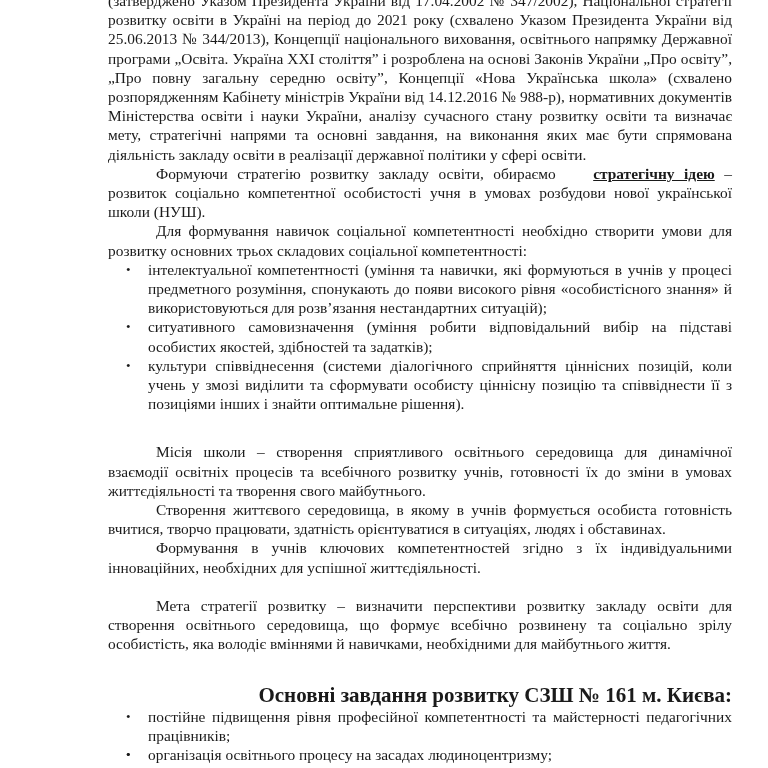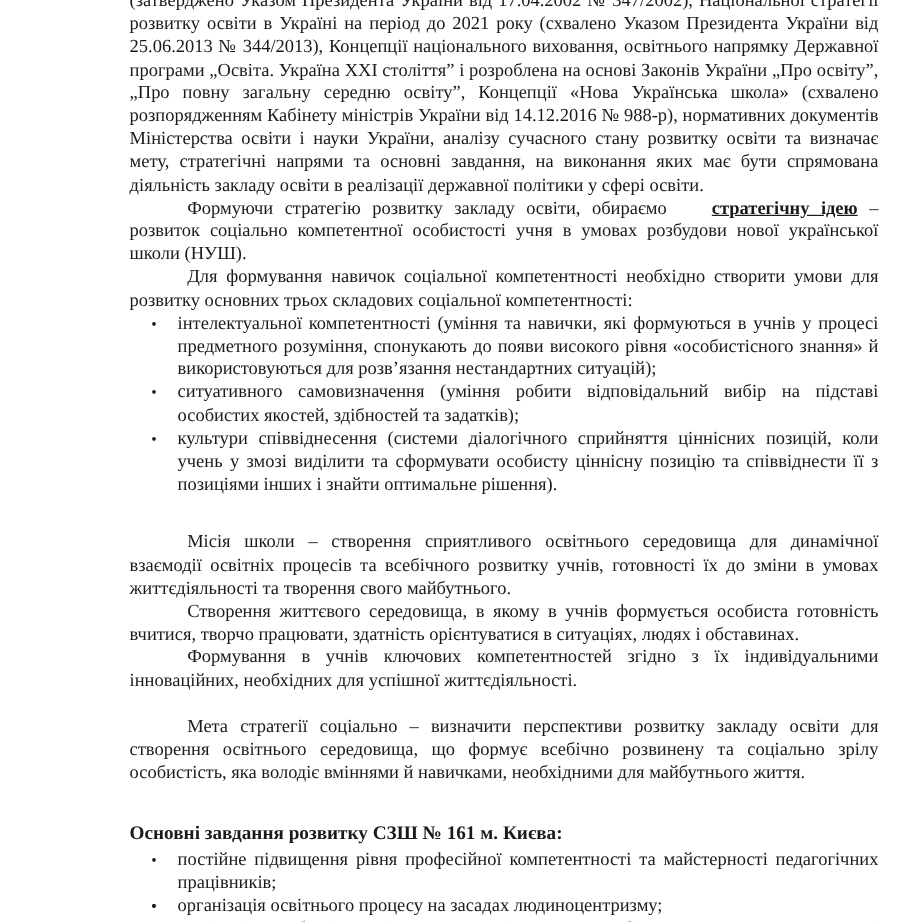--- a/index.html
+++ b/index.html
@@ -28,25 +28,25 @@
   ul.bullets li .bullet {
     position: absolute;
     left: 18px;
     top: 0;
     font-size: 13px;
   }
   b { font-weight: normal; }
   .underline { text-decoration: underline; font-weight: bold; margin-left: 28px; }
   h2.section {
     font-family: "Liberation Serif", serif;
-    font-size: 16px;
+    font-size: 21px;
     font-weight: bold;
     margin: 0;
     line-height: 24px;
-    text-align: left;
+    text-align: right;
   }
 </style>
 </head>
 <body>
 
 <div class="page">
 
   <p>(затверджено Указом Президента України від 17.04.2002 № 347/2002), Національної стратегії розвитку освіти в Україні на період до 2021 року (схвалено Указом Президента України від 25.06.2013 № 344/2013), Концепції національного виховання, освітнього напрямку Державної програми „Освіта. Україна XXI століття” і розроблена на основі Законів України „Про освіту”, „Про повну загальну середню освіту”, Концепції «Нова Українська школа» (схвалено розпорядженням Кабінету міністрів України від 14.12.2016 № 988-р), нормативних документів Міністерства освіти і науки України, аналізу сучасного стану розвитку освіти та визначає мету, стратегічні напрями та основні завдання, на виконання яких має бути спрямована діяльність закладу освіти в реалізації державної політики у сфері освіти.</p>
 
   <p class="indent"><span>Формуючи стратегію розвитку закладу освіти, обираємо </span><span class="underline">стратегічну ідею</span><span> – розвиток соціально компетентної особистості учня в умовах розбудови нової української школи (НУШ).</span></p>
@@ -61,21 +61,21 @@
 
   <div class="gap"></div>
   <div class="gap-small"></div>
 
   <p class="indent"><b>Місія школи</b><span> – створення сприятливого освітнього середовища для динамічної взаємодії освітніх процесів та всебічного розвитку учнів, готовності їх до зміни в умовах життєдіяльності та творення свого майбутнього.</span></p>
   <p class="indent">Створення життєвого середовища, в якому в учнів формується особиста готовність вчитися, творчо працювати, здатність орієнтуватися в ситуаціях, людях і обставинах.</p>
   <p class="indent">Формування в учнів ключових компетентностей згідно з їх індивідуальними інноваційних, необхідних для успішної життєдіяльності.</p>
 
   <div class="gap"></div>
 
-  <p class="indent"><b>Мета  стратегії соціально</b><span> – визначити перспективи розвитку закладу освіти для створення освітнього середовища, що формує всебічно розвинену та соціально зрілу особистість, яка володіє вміннями й навичками, необхідними для майбутнього життя.</span></p>
+  <p class="indent"><b>Мета  стратегії розвитку</b><span> – визначити перспективи розвитку закладу освіти для створення освітнього середовища, що формує всебічно розвинену та соціально зрілу особистість, яка володіє вміннями й навичками, необхідними для майбутнього життя.</span></p>
 
   <div class="gap"></div>
   <div class="gap-small"></div>
 
   <h2 class="section">Основні завдання розвитку СЗШ № 161  м. Києва:</h2>
 
   <ul class="bullets">
     <li><span class="bullet">•</span><span>постійне підвищення рівня професійної компетентності та майстерності педагогічних працівників;</span></li>
     <li><span class="bullet">•</span></li>
     <li><span class="bullet">•</span><span>організація освітнього процесу на засадах людиноцентризму;</span></li>

